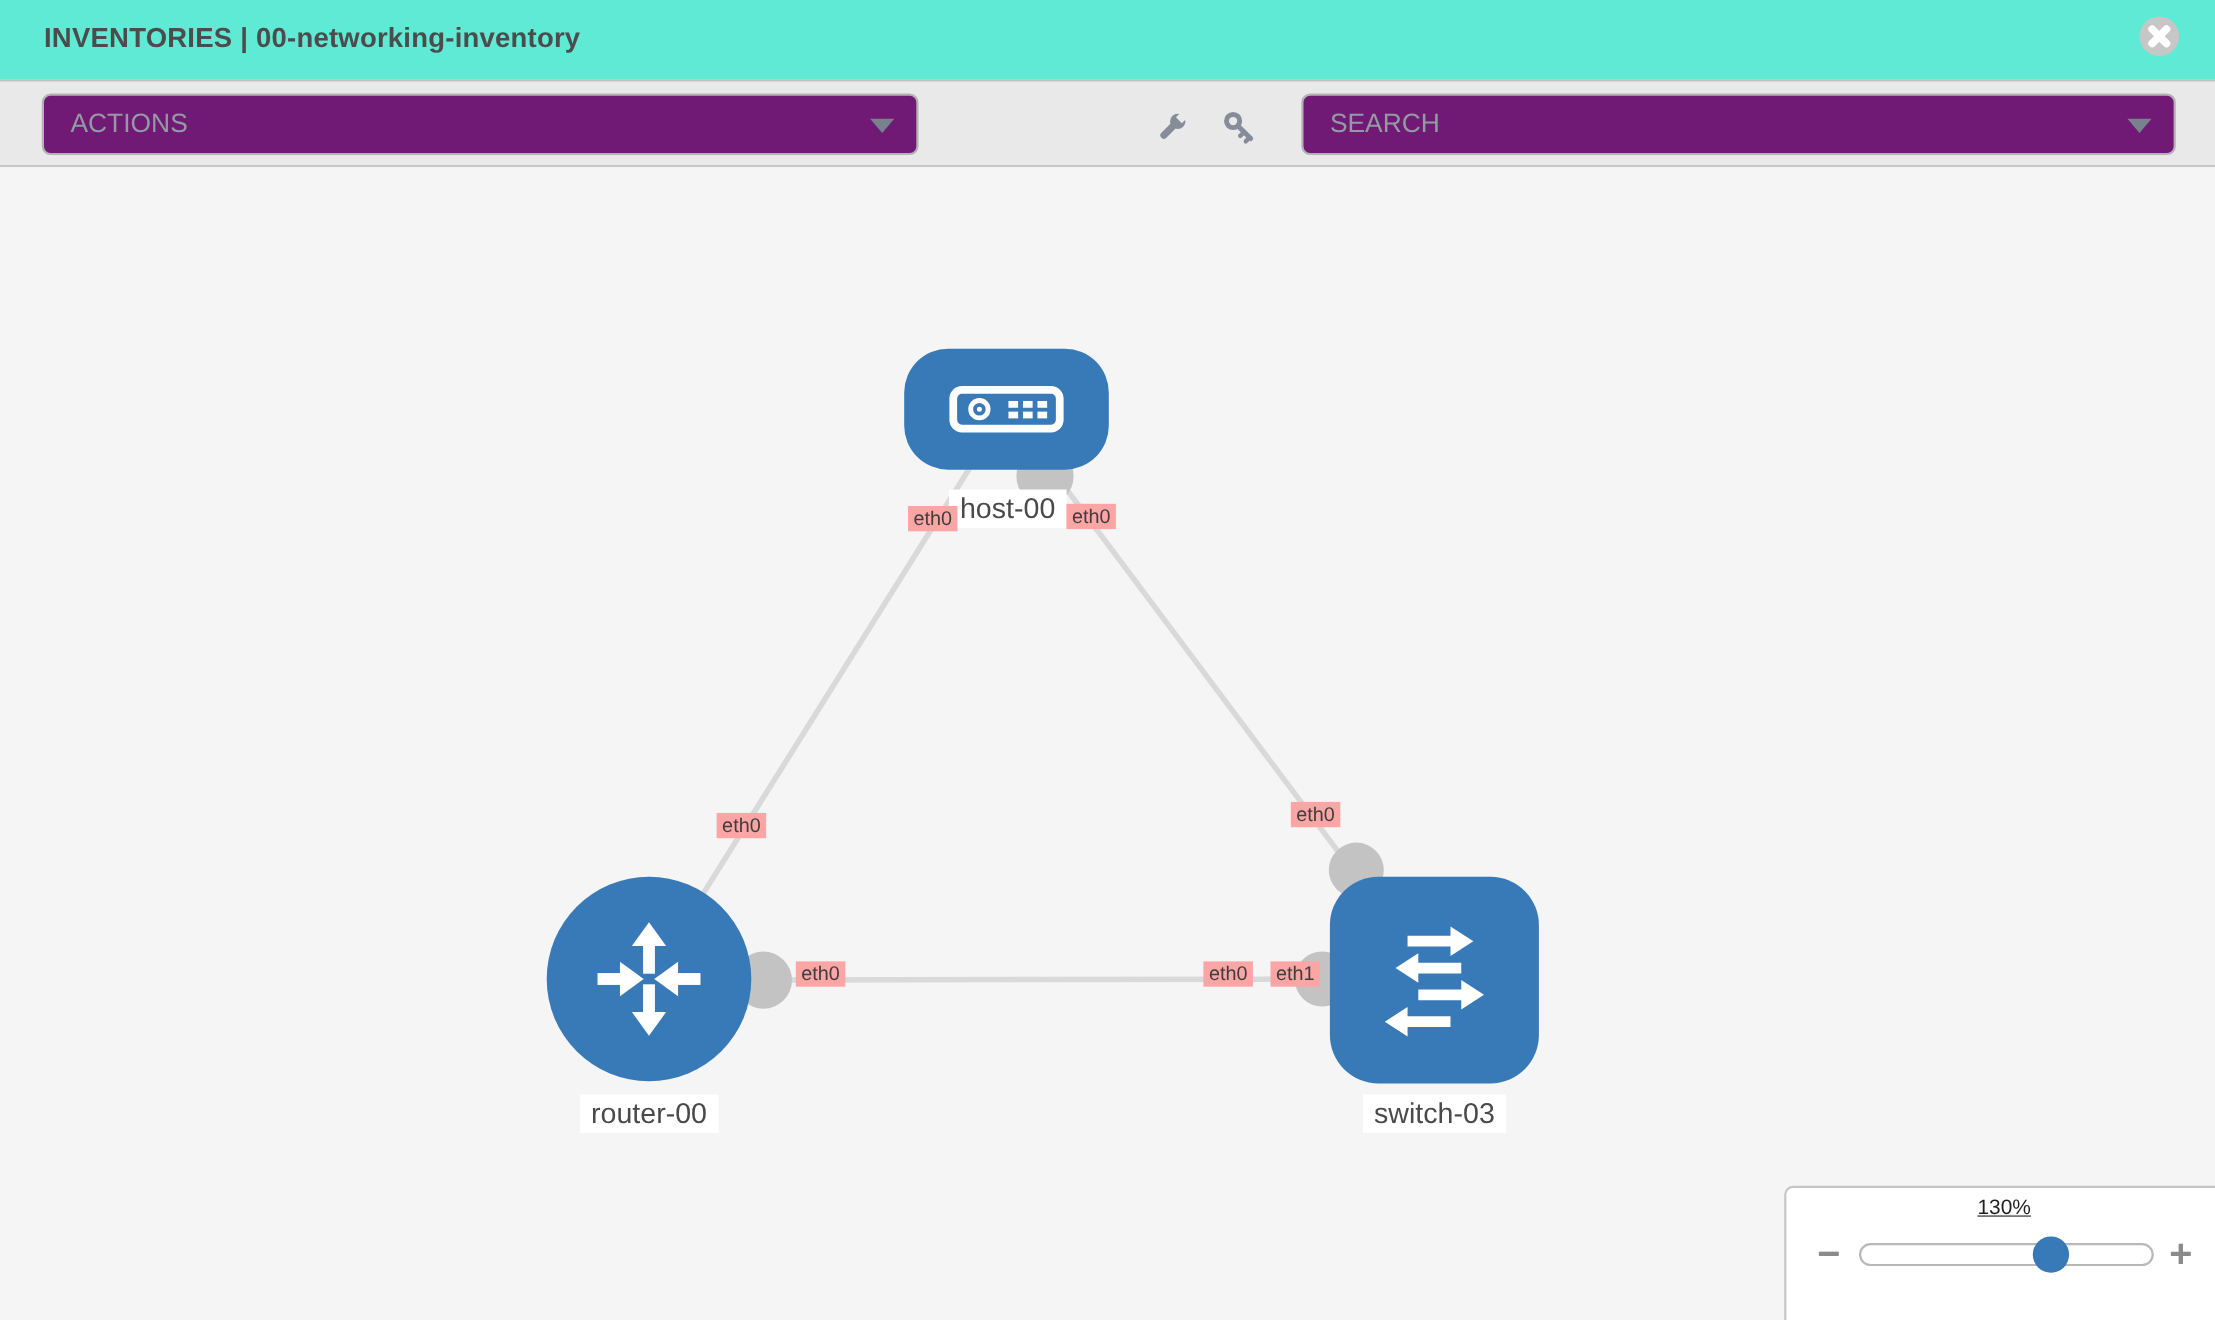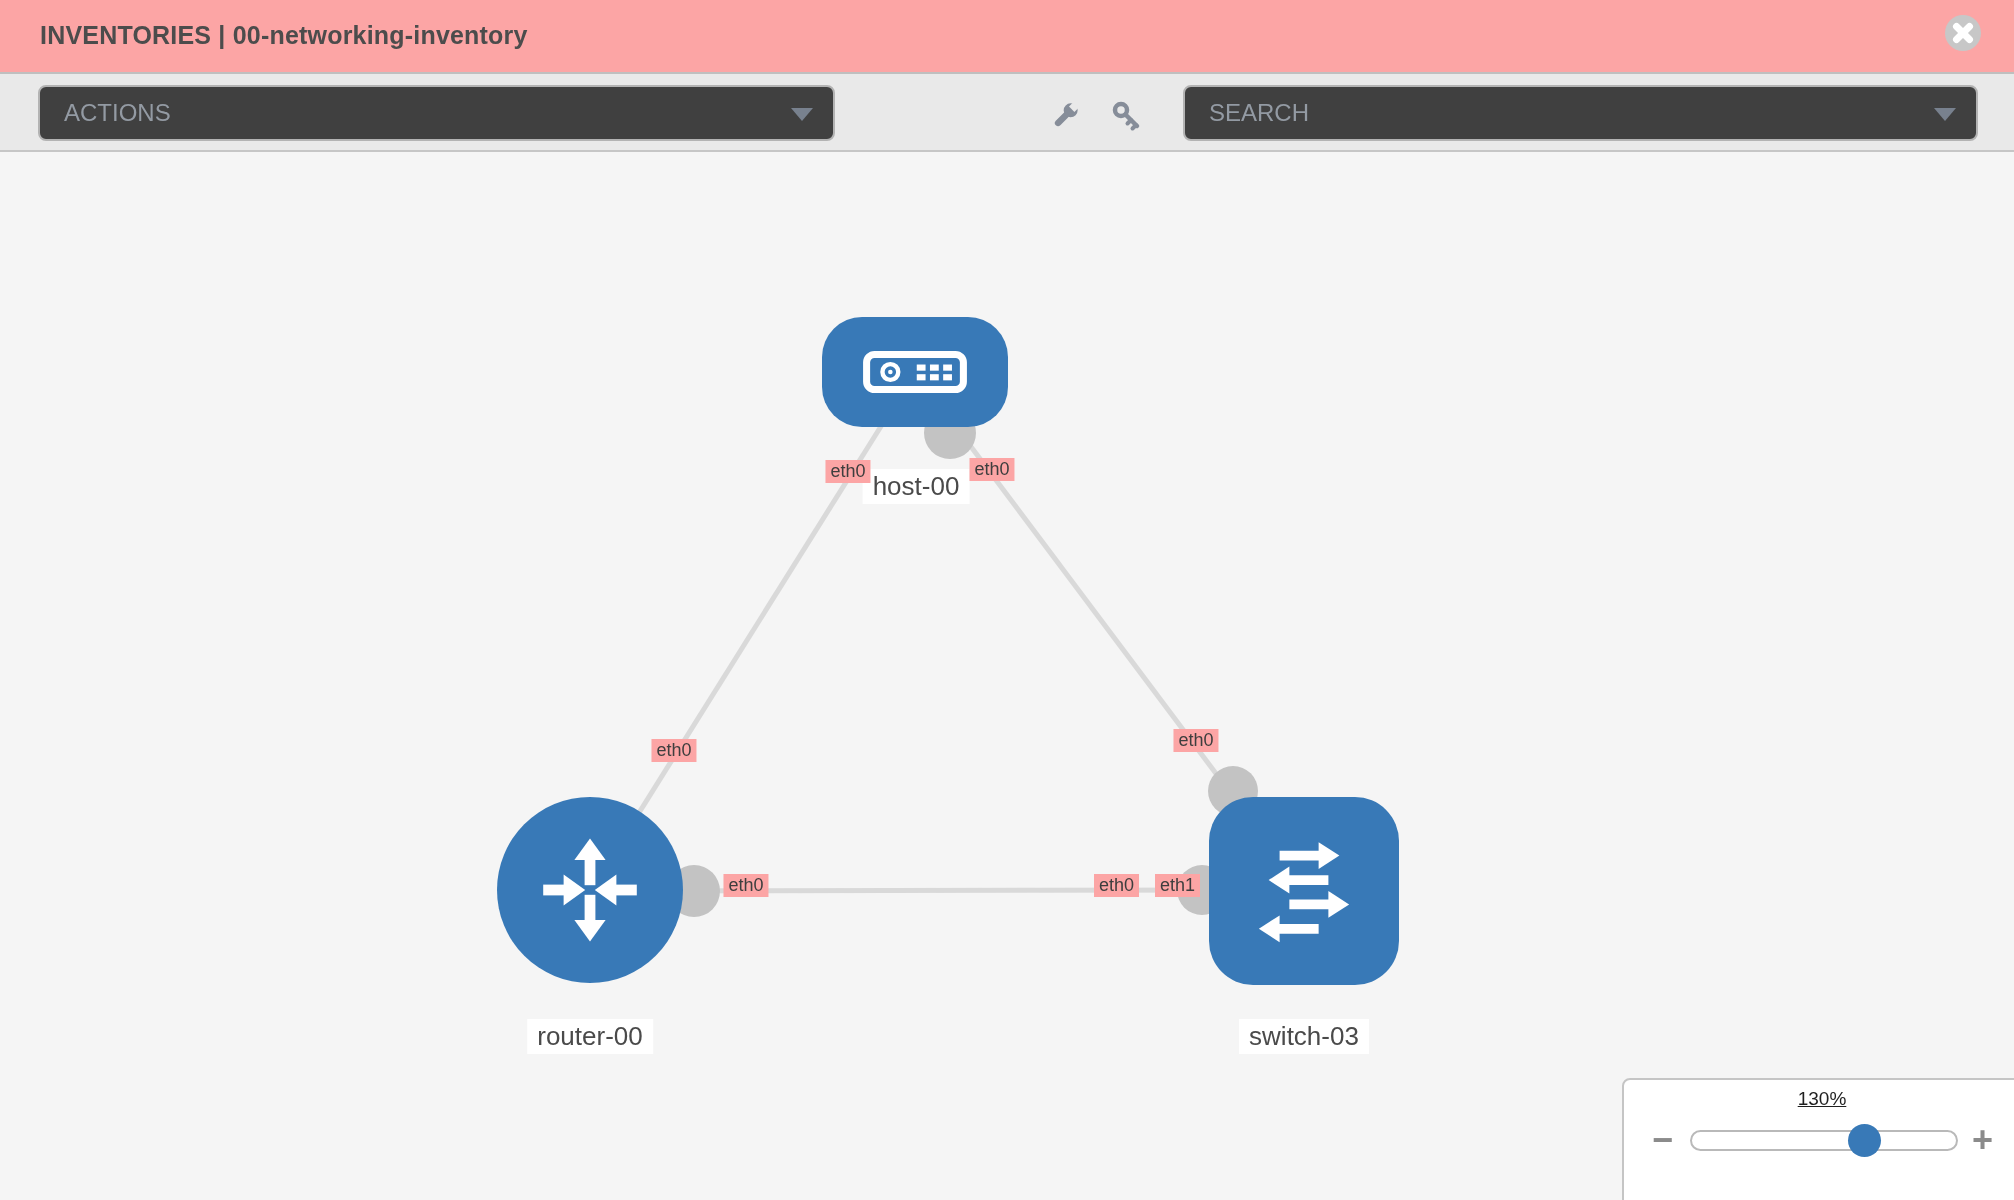--- a/index.html
+++ b/index.html
@@ -1,43 +1,43 @@
 <!DOCTYPE html>
 <html><head>
 <meta charset="utf-8">
 <style>
   * { margin:0; padding:0; box-sizing:border-box; }
   html,body { width:2014px; height:1200px; font-family:"Liberation Sans", sans-serif; background:#fff; overflow:hidden; }
 
   
-  .header { position:absolute; left:0; top:0; width:2014px; height:72px; background:#fca5a5; }
+  .header { position:absolute; left:0; top:0; width:2014px; height:72px; background:#5eead4; }
   .page-title { position:absolute; left:40px; top:0; line-height:70px; font-size:25px; font-weight:bold; color:#4c4c4c; letter-spacing:0.2px; }
   .close-btn { position:absolute; left:1945px; top:15px; width:36px; height:36px; border-radius:50%; background:#c7c7c7; cursor:pointer; }
   .close-btn svg { position:absolute; left:0; top:0; }
 
   
   .toolbar { position:absolute; left:0; top:72px; width:2014px; height:80px; background:#e9e9e9; border-top:2px solid #bfbfbf; border-bottom:2px solid #c6c6c6; }
-  .select-box { position:absolute; top:11px; height:56px; background:#404040; border:2px solid #b3b3b3; border-radius:8px; font-size:24px; color:#939aa3; line-height:52px; padding-left:24px; }
+  .select-box { position:absolute; top:11px; height:56px; background:#701a75; border:2px solid #b3b3b3; border-radius:8px; font-size:24px; color:#939aa3; line-height:52px; padding-left:24px; }
   .select-actions { left:38px; width:797px; }
   .select-search { left:1183px; width:795px; }
   .caret { position:absolute; right:20px; top:21px; width:0; height:0; border-left:11px solid transparent; border-right:11px solid transparent; border-top:13px solid #78818e; }
   .tool-icon { position:absolute; top:25px; width:34px; height:34px; cursor:pointer; }
   .tool-wrench { left:1048px; }
   .tool-key { left:1110px; }
 
   
   .canvas { position:absolute; left:0; top:152px; width:2014px; height:1048px; background:#f5f5f5; overflow:hidden; }
   .links-svg { position:absolute; left:0; top:0; z-index:1; }
 
   .node { position:absolute; z-index:2; background:#3879b7; cursor:pointer; display:flex; align-items:center; justify-content:center; }
   .node-host   { left:822px; top:165px; width:186px; height:110px; border-radius:40px; }
   .node-router { left:497px; top:645px; width:186px; height:186px; border-radius:50%; }
   .node-switch { left:1209px; top:645px; width:190px; height:188px; border-radius:44px; }
 
-  .node-label { position:absolute; z-index:3; transform:translateX(-50%); background:#ffffff; font-size:26px; color:#4a4a4a; padding:2px 10px; white-space:nowrap;margin-top:24px; }
+  .node-label { position:absolute; z-index:3; transform:translateX(-50%); background:#ffffff; font-size:26px; color:#4a4a4a; padding:2px 10px; white-space:nowrap; }
   .lbl-host   { left:916px;  top:293px; }
   .lbl-router { left:590px;  top:843px; }
   .lbl-switch { left:1304px; top:843px; }
 
   .port-label { position:absolute; z-index:3; background:#fca5a5; font-size:18px; color:#3e3e3e; padding:1px 5px; white-space:nowrap; }
   .centered { transform:translateX(-50%); }
   .pl-a { left:848px;  top:308px; }   
   .pl-b { left:992px;  top:306px; }   
   .pl-c { left:674px;  top:587px; }   
   .pl-d { left:1196px; top:577px; }   

